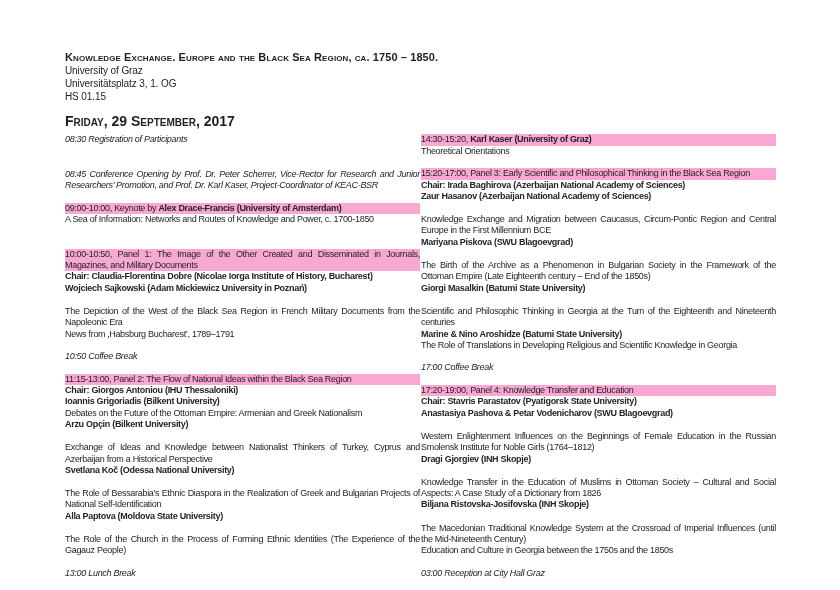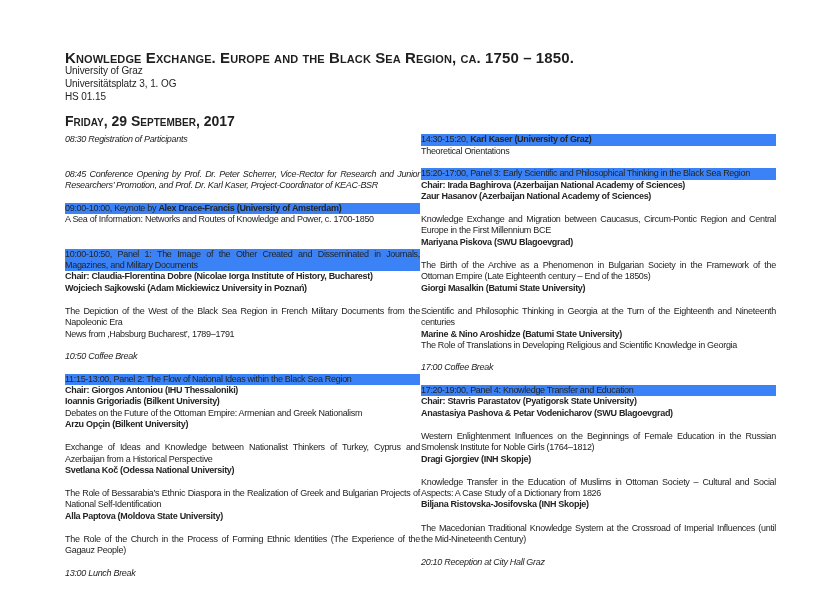--- a/index.html
+++ b/index.html
@@ -14,21 +14,21 @@
   }
   .content {
     position: absolute;
     left: 65px;
     top: 50px;
     width: 723px;
   }
   .title {
     font-weight: bold;
     font-variant: small-caps;
-    font-size: 15px;
+    font-size: 11px;
     line-height: 15px;
     letter-spacing: 0.1px;
     color: #1f1f1f;
   }
   .addr {
     font-size: 10px;
     line-height: 12.8px;
     letter-spacing: -0.1px;
   }
   .date-heading {
@@ -46,21 +46,21 @@
   }
   .col {
     width: 355px;
     font-size: 9px;
     line-height: 11.3px;
     letter-spacing: -0.3px;
   }
   .line { text-align: left; }
   .para { text-align: justify; margin-top: 12px; }
   .gap { height: 11.3px; }
-  .hl { background: #3b82f6; }
+  .hl { background: #f9a8d4; }
   .b { font-weight: bold; }
   .i { font-style: italic; }
 </style>
 </head>
 <body>
 
 <div class="page">
   <div class="content">
 
     <div class="title">Knowledge Exchange. Europe and the Black Sea Region, ca. 1750 – 1850.</div>
@@ -129,20 +129,21 @@
         <div class="gap"></div>
 
         <div class="hl line">17:20-19:00, Panel 4: Knowledge Transfer and Education</div>
         <div class="line b">Chair: Stavris Parastatov (Pyatigorsk State University)</div>
         <div class="line b">Anastasiya Pashova &amp; Petar Vodenicharov (SWU Blagoevgrad)</div>
         <div class="para">Western Enlightenment Influences on the Beginnings of Female Education in the Russian Smolensk Institute for Noble Girls (1764–1812)</div>
         <div class="line b">Dragi Gjorgiev (INH Skopje)</div>
         <div class="para">Knowledge Transfer in the Education of Muslims in Ottoman Society – Cultural and Social Aspects: A Case Study of a Dictionary from 1826</div>
         <div class="line b">Biljana Ristovska-Josifovska (INH Skopje)</div>
         <div class="para">The Macedonian Traditional Knowledge System at the Crossroad of Imperial Influences (until the Mid-Nineteenth Century)</div>
+        <div class="line">Education and Culture in Georgia between the 1750s and the 1850s</div>
         <div class="gap"></div>
 
-        <div class="line i">20:10 Reception at City Hall Graz</div>
+        <div class="line i">03:00 Reception at City Hall Graz</div>
       </div>
 
     </div>
   </div>
 </div>
 
 </body></html>

